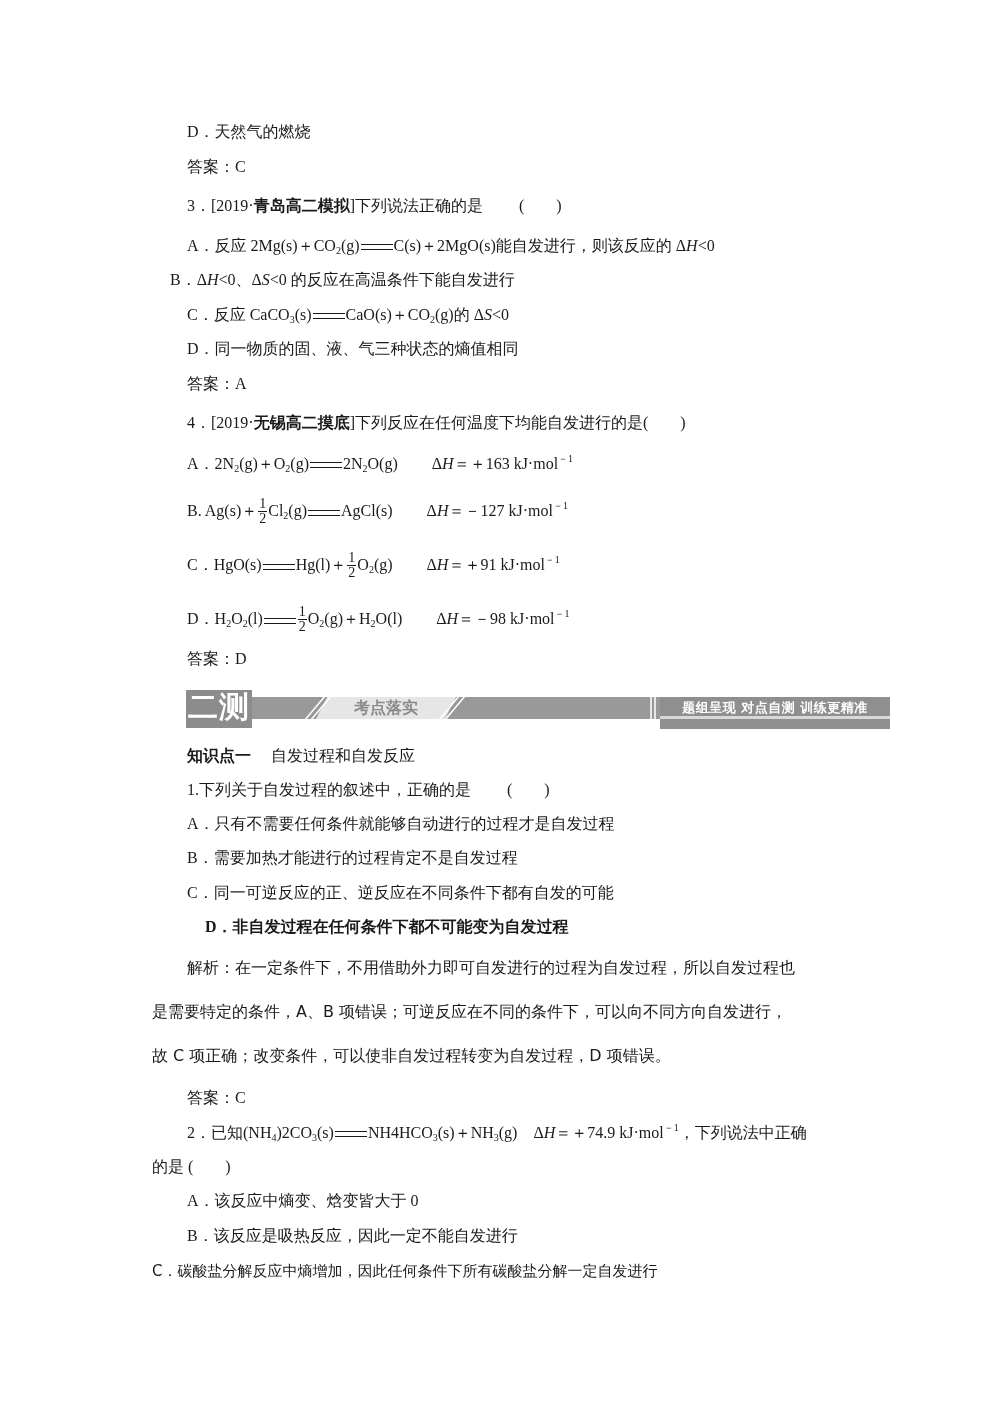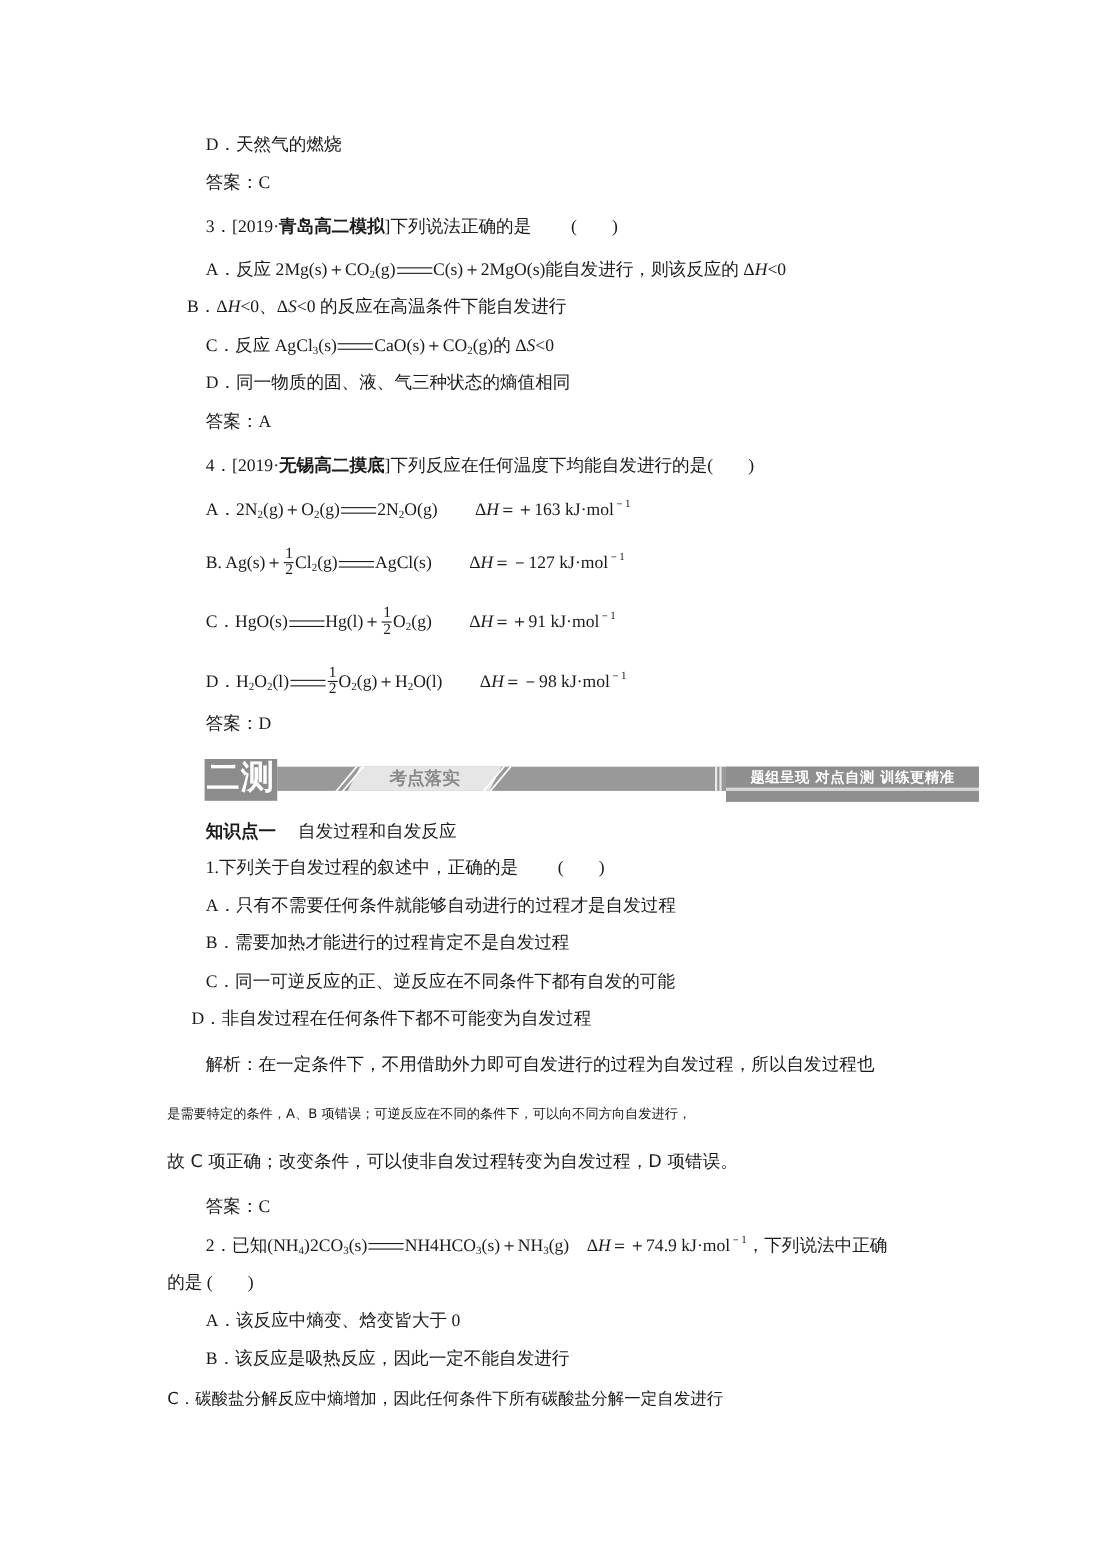--- a/index.html
+++ b/index.html
@@ -68,21 +68,21 @@
 
 <div class="line" style="left:187px;top:236px;">
   <span>A．反应 2Mg(s)＋CO</span><sub>2</sub><span>(g)</span><span class="eq"></span><span>C(s)＋2MgO(s)能自发进行，则该反应的 Δ</span><i class="var">H</i><span>&lt;0</span>
 </div>
 
 <div class="line" style="left:170px;top:270px;">
   <span>B．Δ</span><i class="var">H</i><span>&lt;0、Δ</span><i class="var">S</i><span>&lt;0 的反应在高温条件下能自发进行</span>
 </div>
 
 <div class="line" style="left:187px;top:305px;">
-  <span>C．反应 AgCl</span><sub>3</sub><span>(s)</span><span class="eq"></span><span>CaO(s)＋CO</span><sub>2</sub><span>(g)的 Δ</span><i class="var">S</i><span>&lt;0</span>
+  <span>C．反应 CaCO</span><sub>3</sub><span>(s)</span><span class="eq"></span><span>CaO(s)＋CO</span><sub>2</sub><span>(g)的 Δ</span><i class="var">S</i><span>&lt;0</span>
 </div>
 
 <div class="line" style="left:187px;top:339px;">D．同一物质的固、液、气三种状态的熵值相同</div>
 <div class="line" style="left:187px;top:374px;">答案：A</div>
 
 <div class="line" style="left:187px;top:413px;">
   <span>4．[2019·</span><span class="bold">无锡高二摸底</span><span>]下列反应在任何温度下均能自发进行的是(　　)</span>
 </div>
 
 <div class="line" style="left:187px;top:454px;">
@@ -123,24 +123,24 @@
 <div class="line" style="left:187px;top:746px;">
   <span class="bold">知识点一</span><span class="gap" style="width:20px"></span><span>自发过程和自发反应</span>
 </div>
 
 <div class="line" style="left:187px;top:780px;">
   <span>1.下列关于自发过程的叙述中，正确的是</span><span class="gap" style="width:36px"></span><span>(　　)</span>
 </div>
 <div class="line" style="left:187px;top:814px;">A．只有不需要任何条件就能够自动进行的过程才是自发过程</div>
 <div class="line" style="left:187px;top:848px;">B．需要加热才能进行的过程肯定不是自发过程</div>
 <div class="line" style="left:187px;top:883px;">C．同一可逆反应的正、逆反应在不同条件下都有自发的可能</div>
-<div class="line" style="left:174px;top:917px;">D．非自发过程在任何条件下都不可能变为自发过程</div>
+<div class="line" style="left:205px;top:917px;font-weight:bold;">D．非自发过程在任何条件下都不可能变为自发过程</div>
 
 <div class="line sans" style="left:187px;top:958px;font-size:16px;">解析：在一定条件下，不用借助外力即可自发进行的过程为自发过程，所以自发过程也</div>
-<div class="line sans" style="left:152px;top:1002px;font-size:12px;">是需要特定的条件，A、B 项错误；可逆反应在不同的条件下，可以向不同方向自发进行，</div>
+<div class="line sans" style="left:152px;top:1002px;font-size:16px;">是需要特定的条件，A、B 项错误；可逆反应在不同的条件下，可以向不同方向自发进行，</div>
 <div class="line sans" style="left:152px;top:1046px;font-size:16px;">故 C 项正确；改变条件，可以使非自发过程转变为自发过程，D 项错误。</div>
 <div class="line" style="left:187px;top:1088px;">答案：C</div>
 
 <div class="line" style="left:187px;top:1123px;">
   <span>2．已知(NH</span><sub>4</sub><span>)2CO</span><sub>3</sub><span>(s)</span><span class="eq"></span><span>NH</span><span>4</span><span>HCO</span><sub>3</sub><span>(s)＋NH</span><sub>3</sub><span>(g)</span><span class="gap" style="width:16px"></span><span>Δ</span><i class="var">H</i><span>＝＋74.9 kJ·mol</span><sup>－1</sup><span>，下列说法中正确</span>
 </div>
 <div class="line" style="left:152px;top:1157px;">的是 (　　)</div>
 <div class="line" style="left:187px;top:1191px;text-align:center;">A．该反应中熵变、焓变皆大于 0</div>
 <div class="line" style="left:187px;top:1226px;">B．该反应是吸热反应，因此一定不能自发进行</div>
 <div class="line sans" style="left:152px;top:1261px;font-size:15px;">C．碳酸盐分解反应中熵增加，因此任何条件下所有碳酸盐分解一定自发进行</div>

